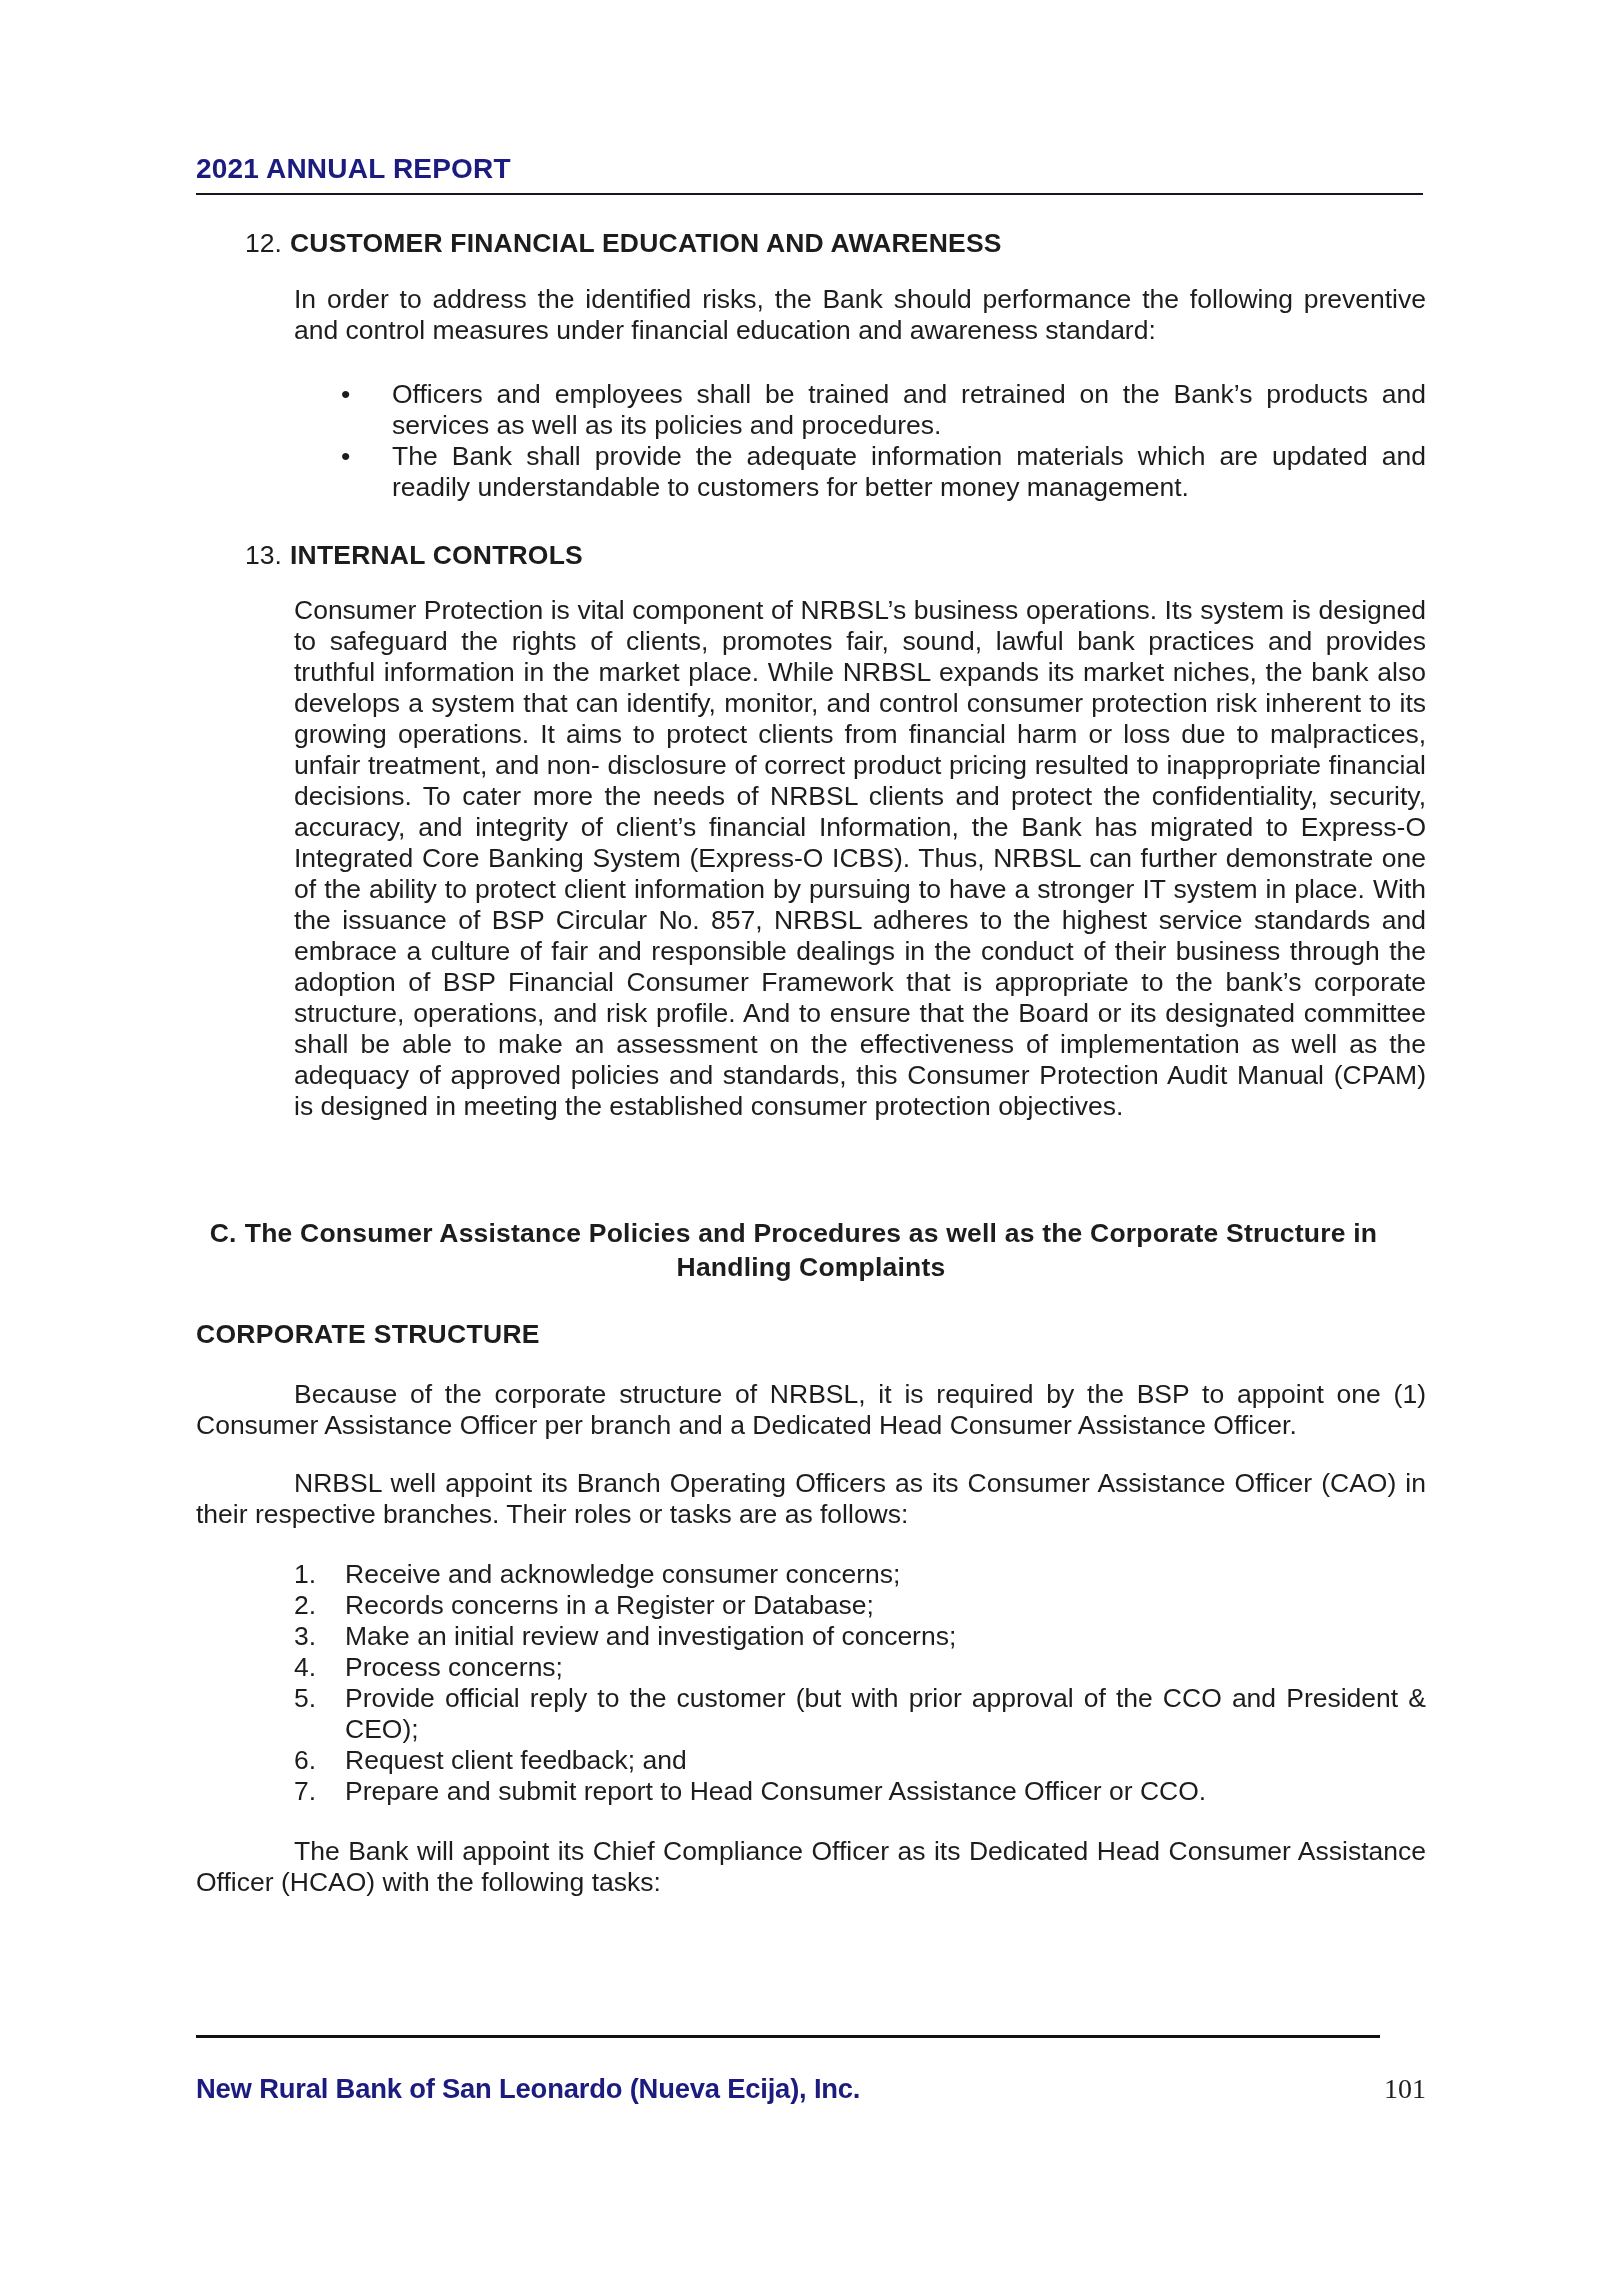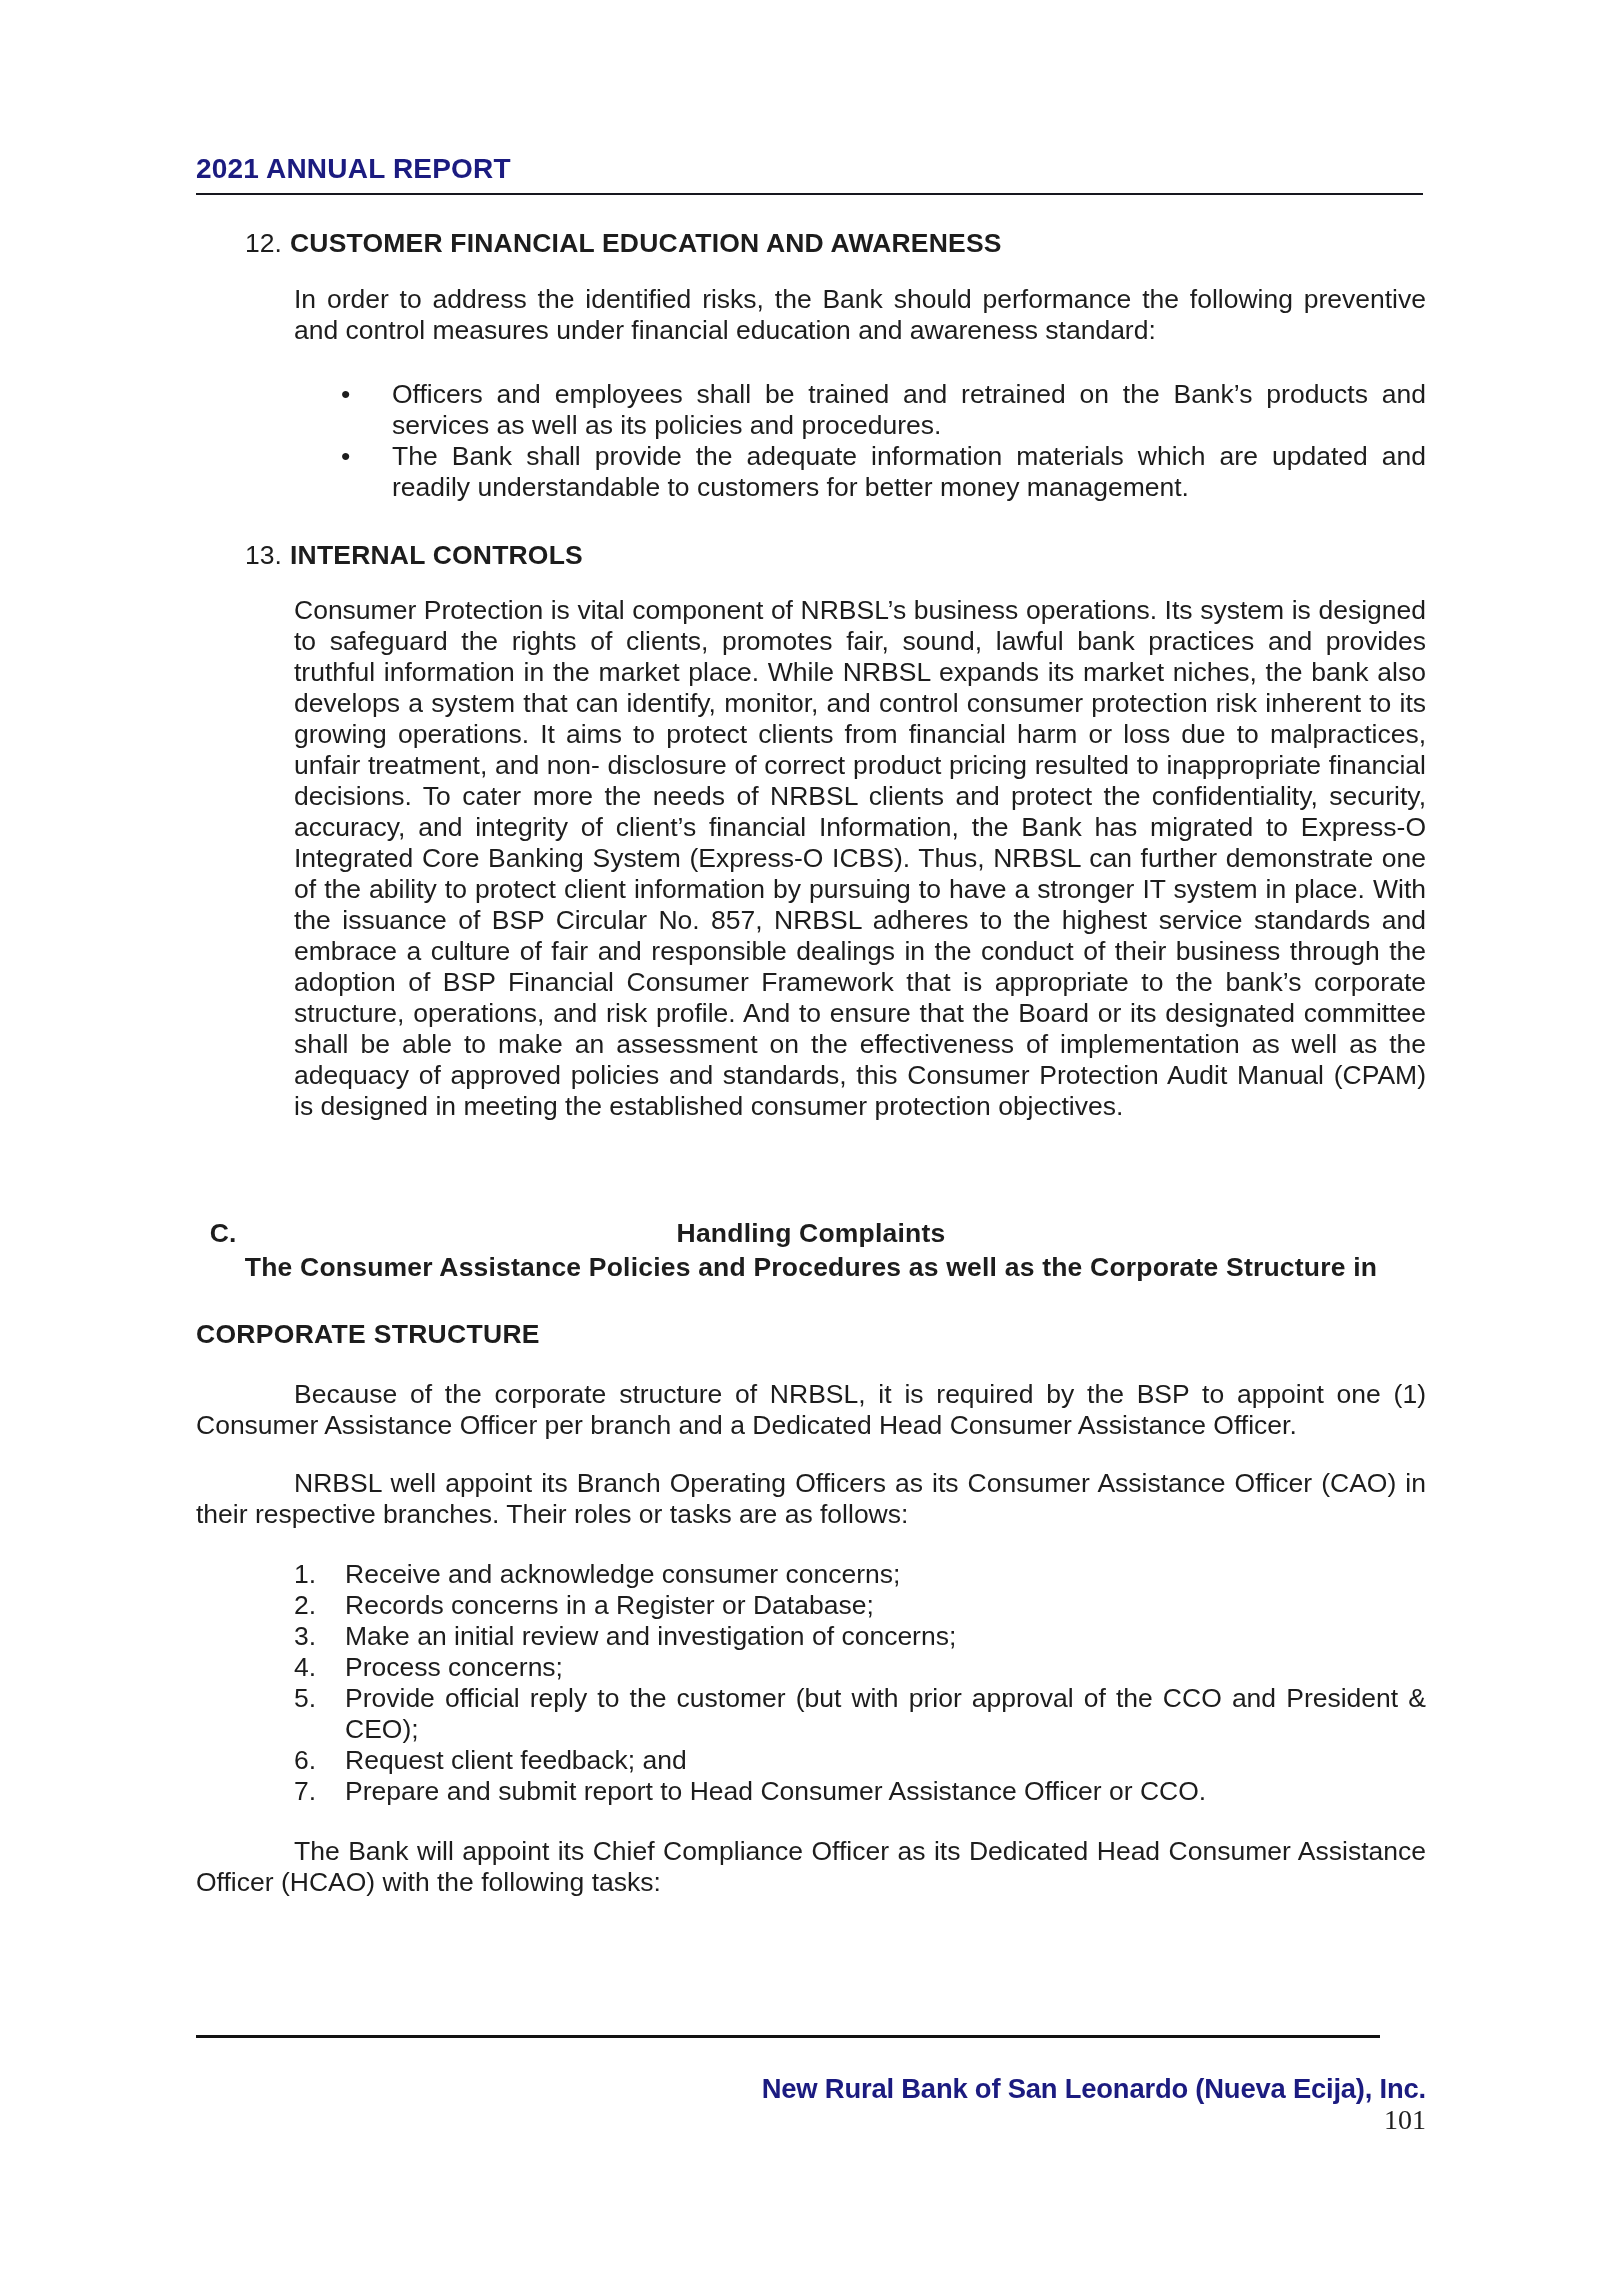--- a/index.html
+++ b/index.html
@@ -42,21 +42,21 @@
   .ti { text-indent:98px; margin-top:29px; }
   .mt-cao { margin-top:27.4px; }
 
   .tasks { margin:29px 0 0 98px; padding:0; list-style:none; width:1132px; }
   .task { display:flex; }
   .task .tnum { flex:0 0 51px; }
   .task .ttext { flex:1; text-align:justify; }
 
   .footer { position:absolute; left:196px; top:2035px; width:1230px; }
   .footer-rule { border-bottom:3.9px solid #111111; width:1184px; }
-  .footer-row { display:flex; justify-content:space-between; align-items:flex-end; margin-top:35px;flex-direction:column; }
+  .footer-row { display:flex; justify-content:space-between; align-items:flex-end; margin-top:35px; }
   .bank { font-weight:bold; color:#1b1b80; font-size:27.4px; letter-spacing:-0.2px; }
   .pnum { font-family:"Liberation Serif","DejaVu Serif",serif; font-size:28px; color:#1d1d1d; }
 
   b { font-weight:normal; }
 </style>
 </head>
 <body>
 
 <div class="page">
   <div class="content">
@@ -86,22 +86,22 @@
 
     <div class="num-heading" style="margin-top:37px;">
       <span class="num">13.</span>
       <span class="ttl">INTERNAL CONTROLS</span>
     </div>
 
     <p class="para indent-block mt-body">Consumer Protection is vital component of NRBSL’s business operations. Its system is designed to safeguard the rights of clients, promotes fair, sound, lawful bank practices and provides truthful information in the market place. While NRBSL expands its market niches, the bank also develops a system that can identify, monitor, and control consumer protection risk inherent to its growing operations. It aims to protect clients from financial harm or loss due to malpractices, unfair treatment, and non- disclosure of correct product pricing resulted to inappropriate financial decisions. To cater more the needs of NRBSL clients and protect the confidentiality, security, accuracy, and integrity of client’s financial Information, the Bank has migrated to Express-O Integrated Core Banking System (Express-O ICBS). Thus, NRBSL can further demonstrate one of the ability to protect client information by pursuing to have a stronger IT system in place. With the issuance of BSP Circular No. 857, NRBSL adheres to the highest service standards and embrace a culture of fair and responsible dealings in the conduct of their business through the adoption of BSP Financial Consumer Framework that is appropriate to the bank’s corporate structure, operations, and risk profile. And to ensure that the Board or its designated committee shall be able to make an assessment on the effectiveness of implementation as well as the adequacy of approved policies and standards, this Consumer Protection Audit Manual (CPAM) is designed in meeting the established consumer protection objectives.</p>
 
     <div class="c-heading">
       <span class="c-letter">C.</span>
+      <div>The Consumer Assistance Policies and Procedures as well as the Corporate Structure in</div>
       <div>Handling Complaints</div>
-      <div>The Consumer Assistance Policies and Procedures as well as the Corporate Structure in</div>
     </div>
 
     <div class="sub-heading">CORPORATE STRUCTURE</div>
 
     <p class="para ti">Because of the corporate structure of NRBSL, it is required by the BSP to appoint one (1) Consumer Assistance Officer per branch and a Dedicated Head  Consumer Assistance Officer.</p>
 
     <p class="para ti mt-cao"><span>NRBSL well appoint its Branch Operating Officers as its </span><b>Consumer Assistance Officer (CAO)</b><span> in their respective branches. Their roles or tasks are as follows:</span></p>
 
     <ol class="tasks">
       <li class="task">

